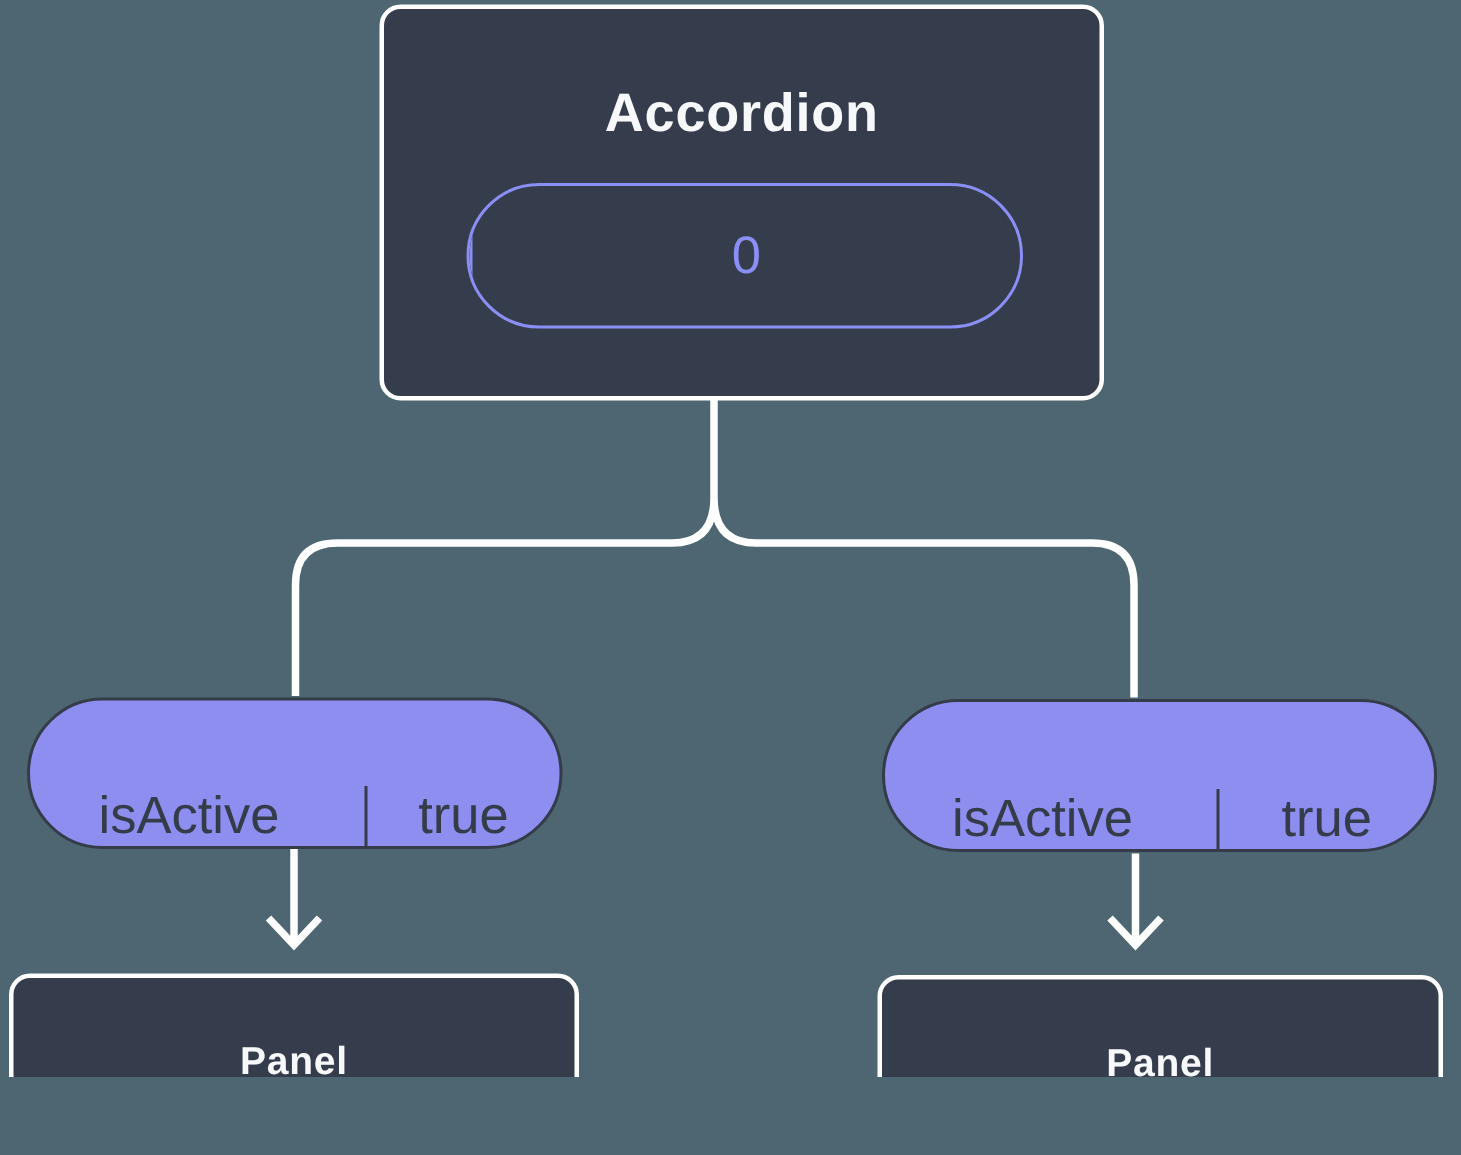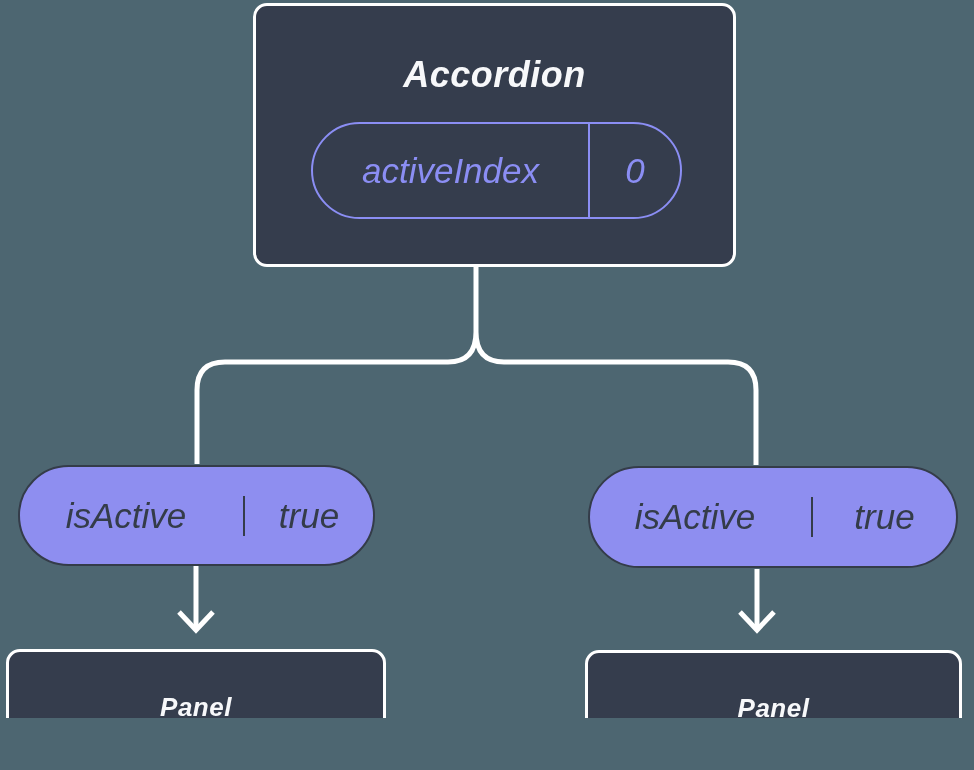--- a/index.html
+++ b/index.html
@@ -15,21 +15,20 @@
   * { margin: 0; padding: 0; box-sizing: border-box; }
   html, body { background: var(--background); }
   body { font-family: "Liberation Sans", sans-serif; }
 
   .stage {
     position: relative;
     width: 974px;
     height: 718px;
     background: var(--background);
     overflow: hidden;
-    font-style: italic;
   }
 
   .connectors {
     position: absolute;
     inset: 0;
     width: 974px;
     height: 770px;
   }
   .connectors path {
     fill: none;
@@ -76,21 +75,21 @@
   }
   .state-pill .cell-label { flex: 0 0 275px; }
   .state-pill .cell-value { flex: 1 1 auto; border-left: 2px solid var(--accent-purple); }
 
   .prop-pill {
     position: absolute;
     background: var(--pill-fill);
     border: 2.5px solid var(--pill-text-dark);
     border-radius: 52px;
     display: flex;
-    align-items: center;
+    align-items: flex-end;
     color: var(--pill-text-dark);
     font-size: 35px;
     overflow: hidden;
   }
   .prop-pill .cell {
     display: flex;
     align-items: center;
     justify-content: center;
   }
   .prop-pill-left  { left: 18px;  top: 465px; width: 357px; height: 101px; }
@@ -121,21 +120,20 @@
              M476 332 Q476 362 504 362 L728 362 Q756 362 756 390 L756 465"></path>
     <path d="M196 566 L196 627"></path>
     <path d="M179 612 L196 630 L213 612"></path>
     <path d="M757 569 L757 627"></path>
     <path d="M740 612 L757 630 L774 612"></path>
   </svg>
 
   <div class="node accordion-node">
     <div class="node-title">Accordion</div>
     <div class="state-pill">
-      <div class="cell cell-label">activeIndex</div>
       <div class="cell cell-value">0</div>
     </div>
   </div>
 
   <div class="prop-pill prop-pill-left">
     <div class="cell cell-label">isActive</div>
     <div class="cell cell-value">true</div>
   </div>
 
   <div class="prop-pill prop-pill-right">

